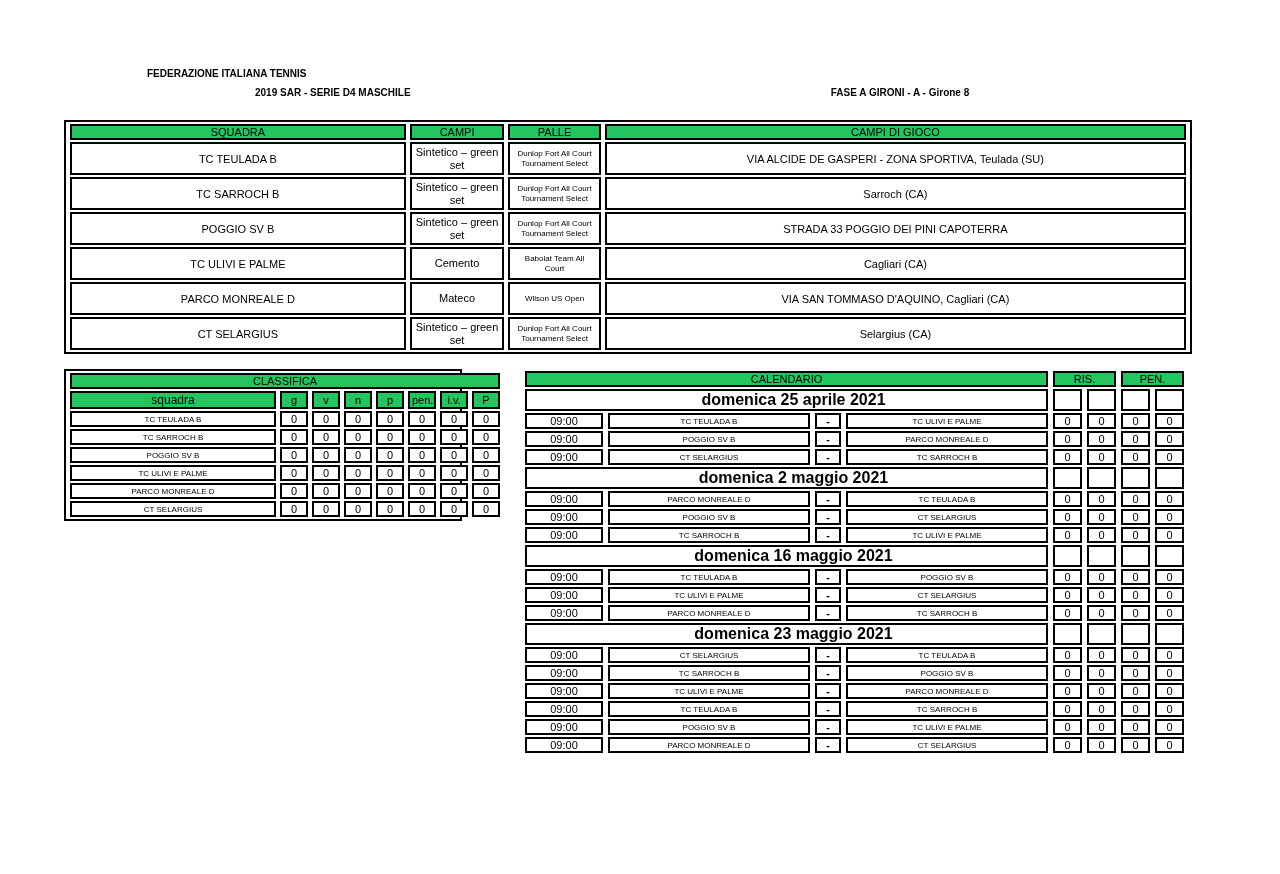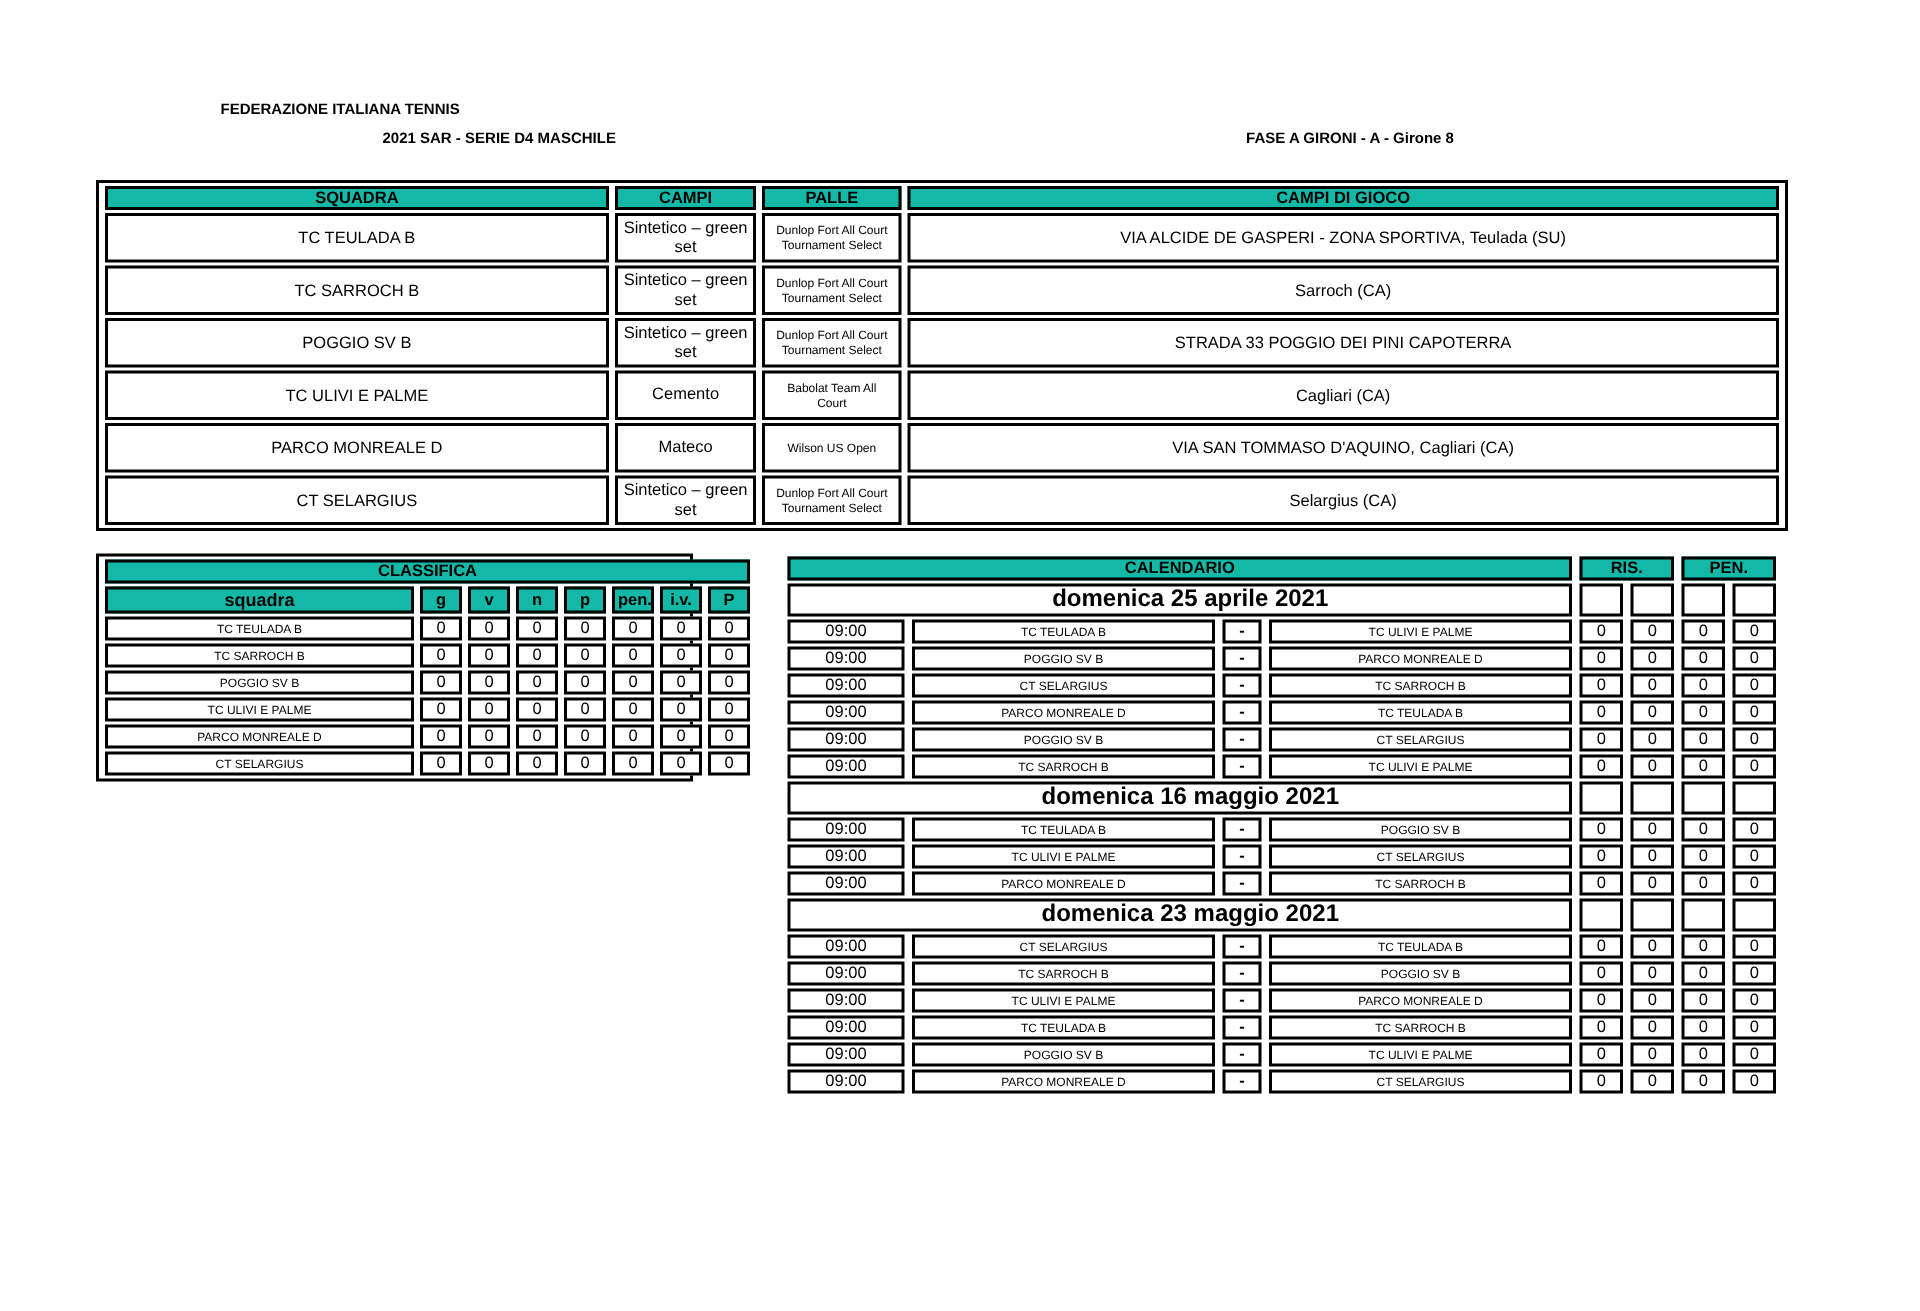--- a/index.html
+++ b/index.html
@@ -12,21 +12,21 @@
     position: relative;
     overflow: hidden;
   }
   .title-line { position: absolute; font-weight: bold; font-size: 10px; white-space: nowrap; }
   #fed-title  { left: 147px; top: 68px; }
   #comp-title { left: 255px; top: 87px; }
   #phase-title{ left: 750px; top: 87px; width: 300px; text-align: center; }
 
   table { border-collapse: separate; table-layout: fixed; }
   td, th { border: 2px solid #000; text-align: center; vertical-align: middle; overflow: hidden; padding: 0 2px; }
-  th { background: #14b8a6; font-weight: bold; font-size: 11px; }
+  th { background: #22c55e; font-weight: normal; font-size: 11px; }
 
   
   #teams-wrap { position: absolute; left: 64px; top: 120px; width: 1128px; border: 2px solid #000; }
   #teams-table { width: 100%; border-spacing: 4px 2px; }
   #teams-table th { height: 15px; }
   #teams-table td { height: 33px; font-size: 11px; background: #fff; }
   #teams-table td.palle-cell { font-size: 8px; line-height: 1.25; padding: 0 4px; }
   #teams-table td.campi-cell { line-height: 1.15; }
 
   
@@ -48,21 +48,21 @@
   td.cal-time { font-size: 11px; margin-top: 14px; }
   td.cal-team { font-size: 8px; }
   td.cal-dash { font-size: 11px; font-weight: bold; }
   td.cal-score { font-size: 11px; }
   td.cal-empty { background: #fff; }
 </style>
 </head>
 <body>
 
 <div class="title-line" id="fed-title">FEDERAZIONE ITALIANA TENNIS</div>
-<div class="title-line" id="comp-title">2021 SAR - SERIE D4 MASCHILE</div>
+<div class="title-line" id="comp-title">2019 SAR - SERIE D4 MASCHILE</div>
 <div class="title-line" id="phase-title">FASE A GIRONI - A - Girone 8</div>
 
 <div id="teams-wrap">
   <table id="teams-table">
     <colgroup>
       <col style="width:334px">
         <col style="width:94px">
         <col style="width:92px">
         <col style="width:578px">
     </colgroup>
@@ -272,20 +272,27 @@
           <td class="cal-team">CT SELARGIUS</td>
           <td class="cal-dash">-</td>
           <td class="cal-team">TC SARROCH B</td>
           <td class="cal-score">0</td>
           <td class="cal-score">0</td>
           <td class="cal-score">0</td>
           <td class="cal-score">0</td>
         </tr>
 
         <tr>
+          <td class="cal-date" colspan="4">domenica 2 maggio 2021</td>
+          <td class="cal-empty"></td>
+          <td class="cal-empty"></td>
+          <td class="cal-empty"></td>
+          <td class="cal-empty"></td>
+        </tr>
+        <tr>
           <td class="cal-time">09:00</td>
           <td class="cal-team">PARCO MONREALE D</td>
           <td class="cal-dash">-</td>
           <td class="cal-team">TC TEULADA B</td>
           <td class="cal-score">0</td>
           <td class="cal-score">0</td>
           <td class="cal-score">0</td>
           <td class="cal-score">0</td>
         </tr>
         <tr>

